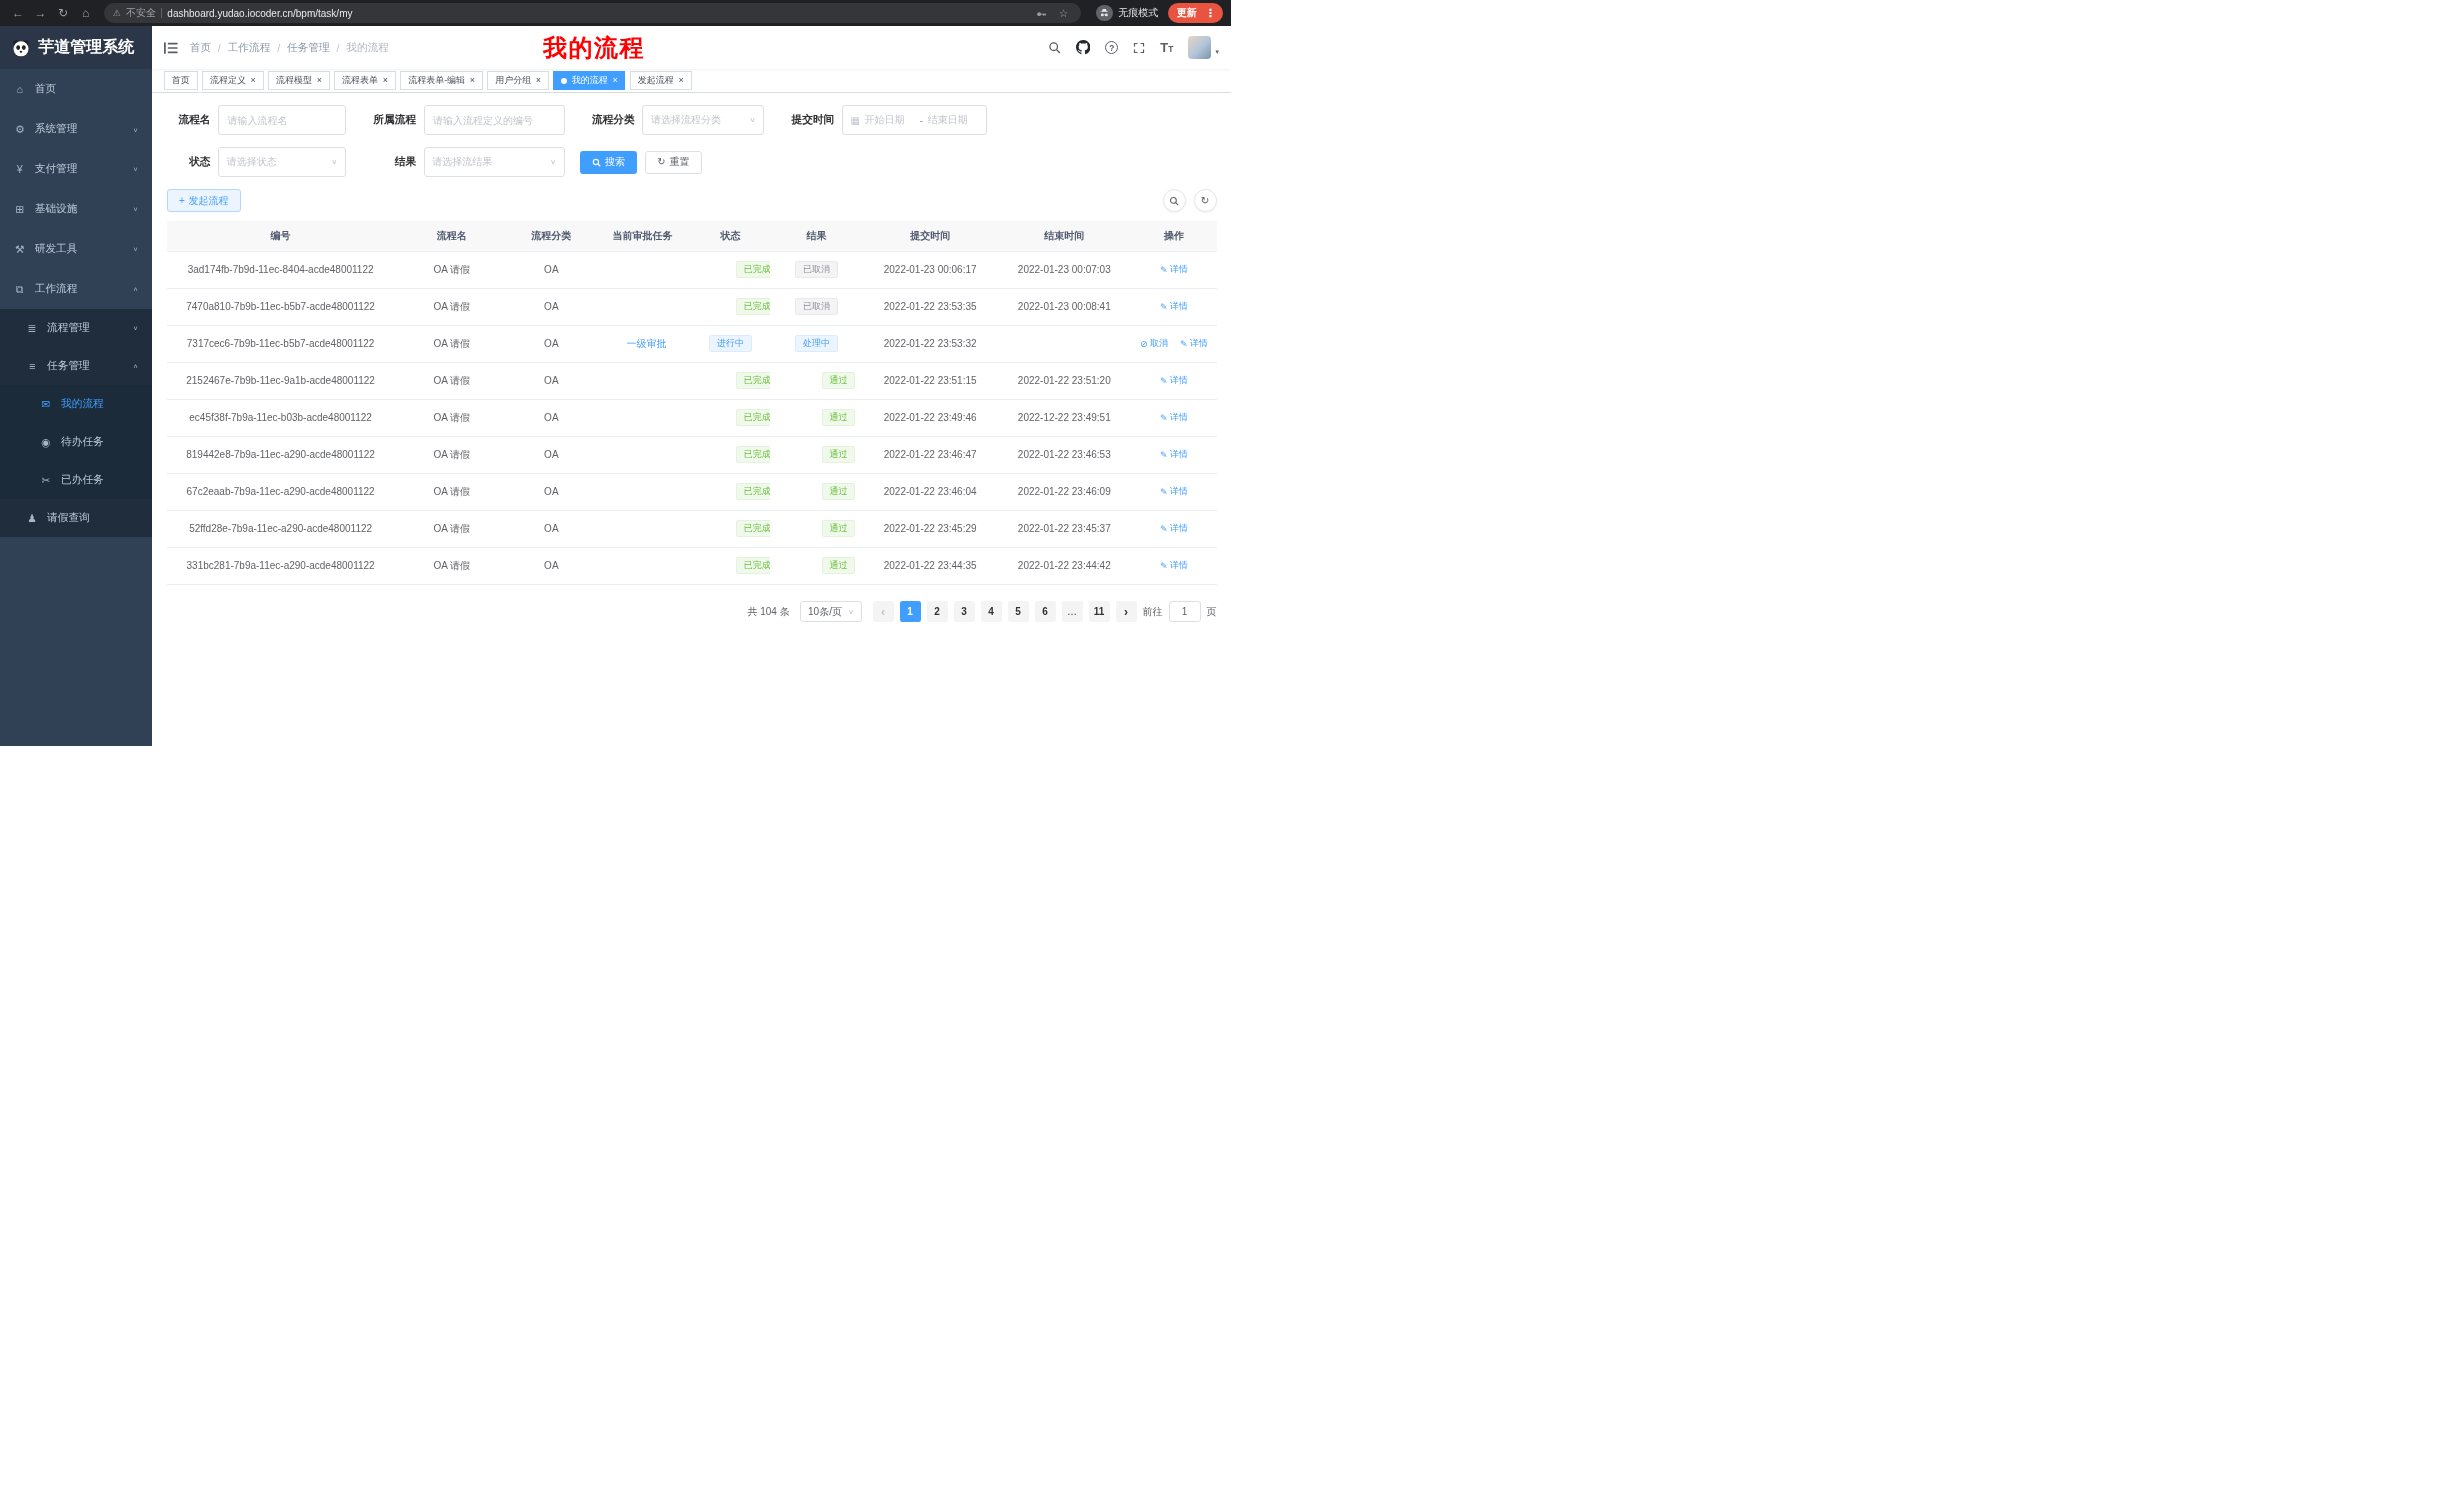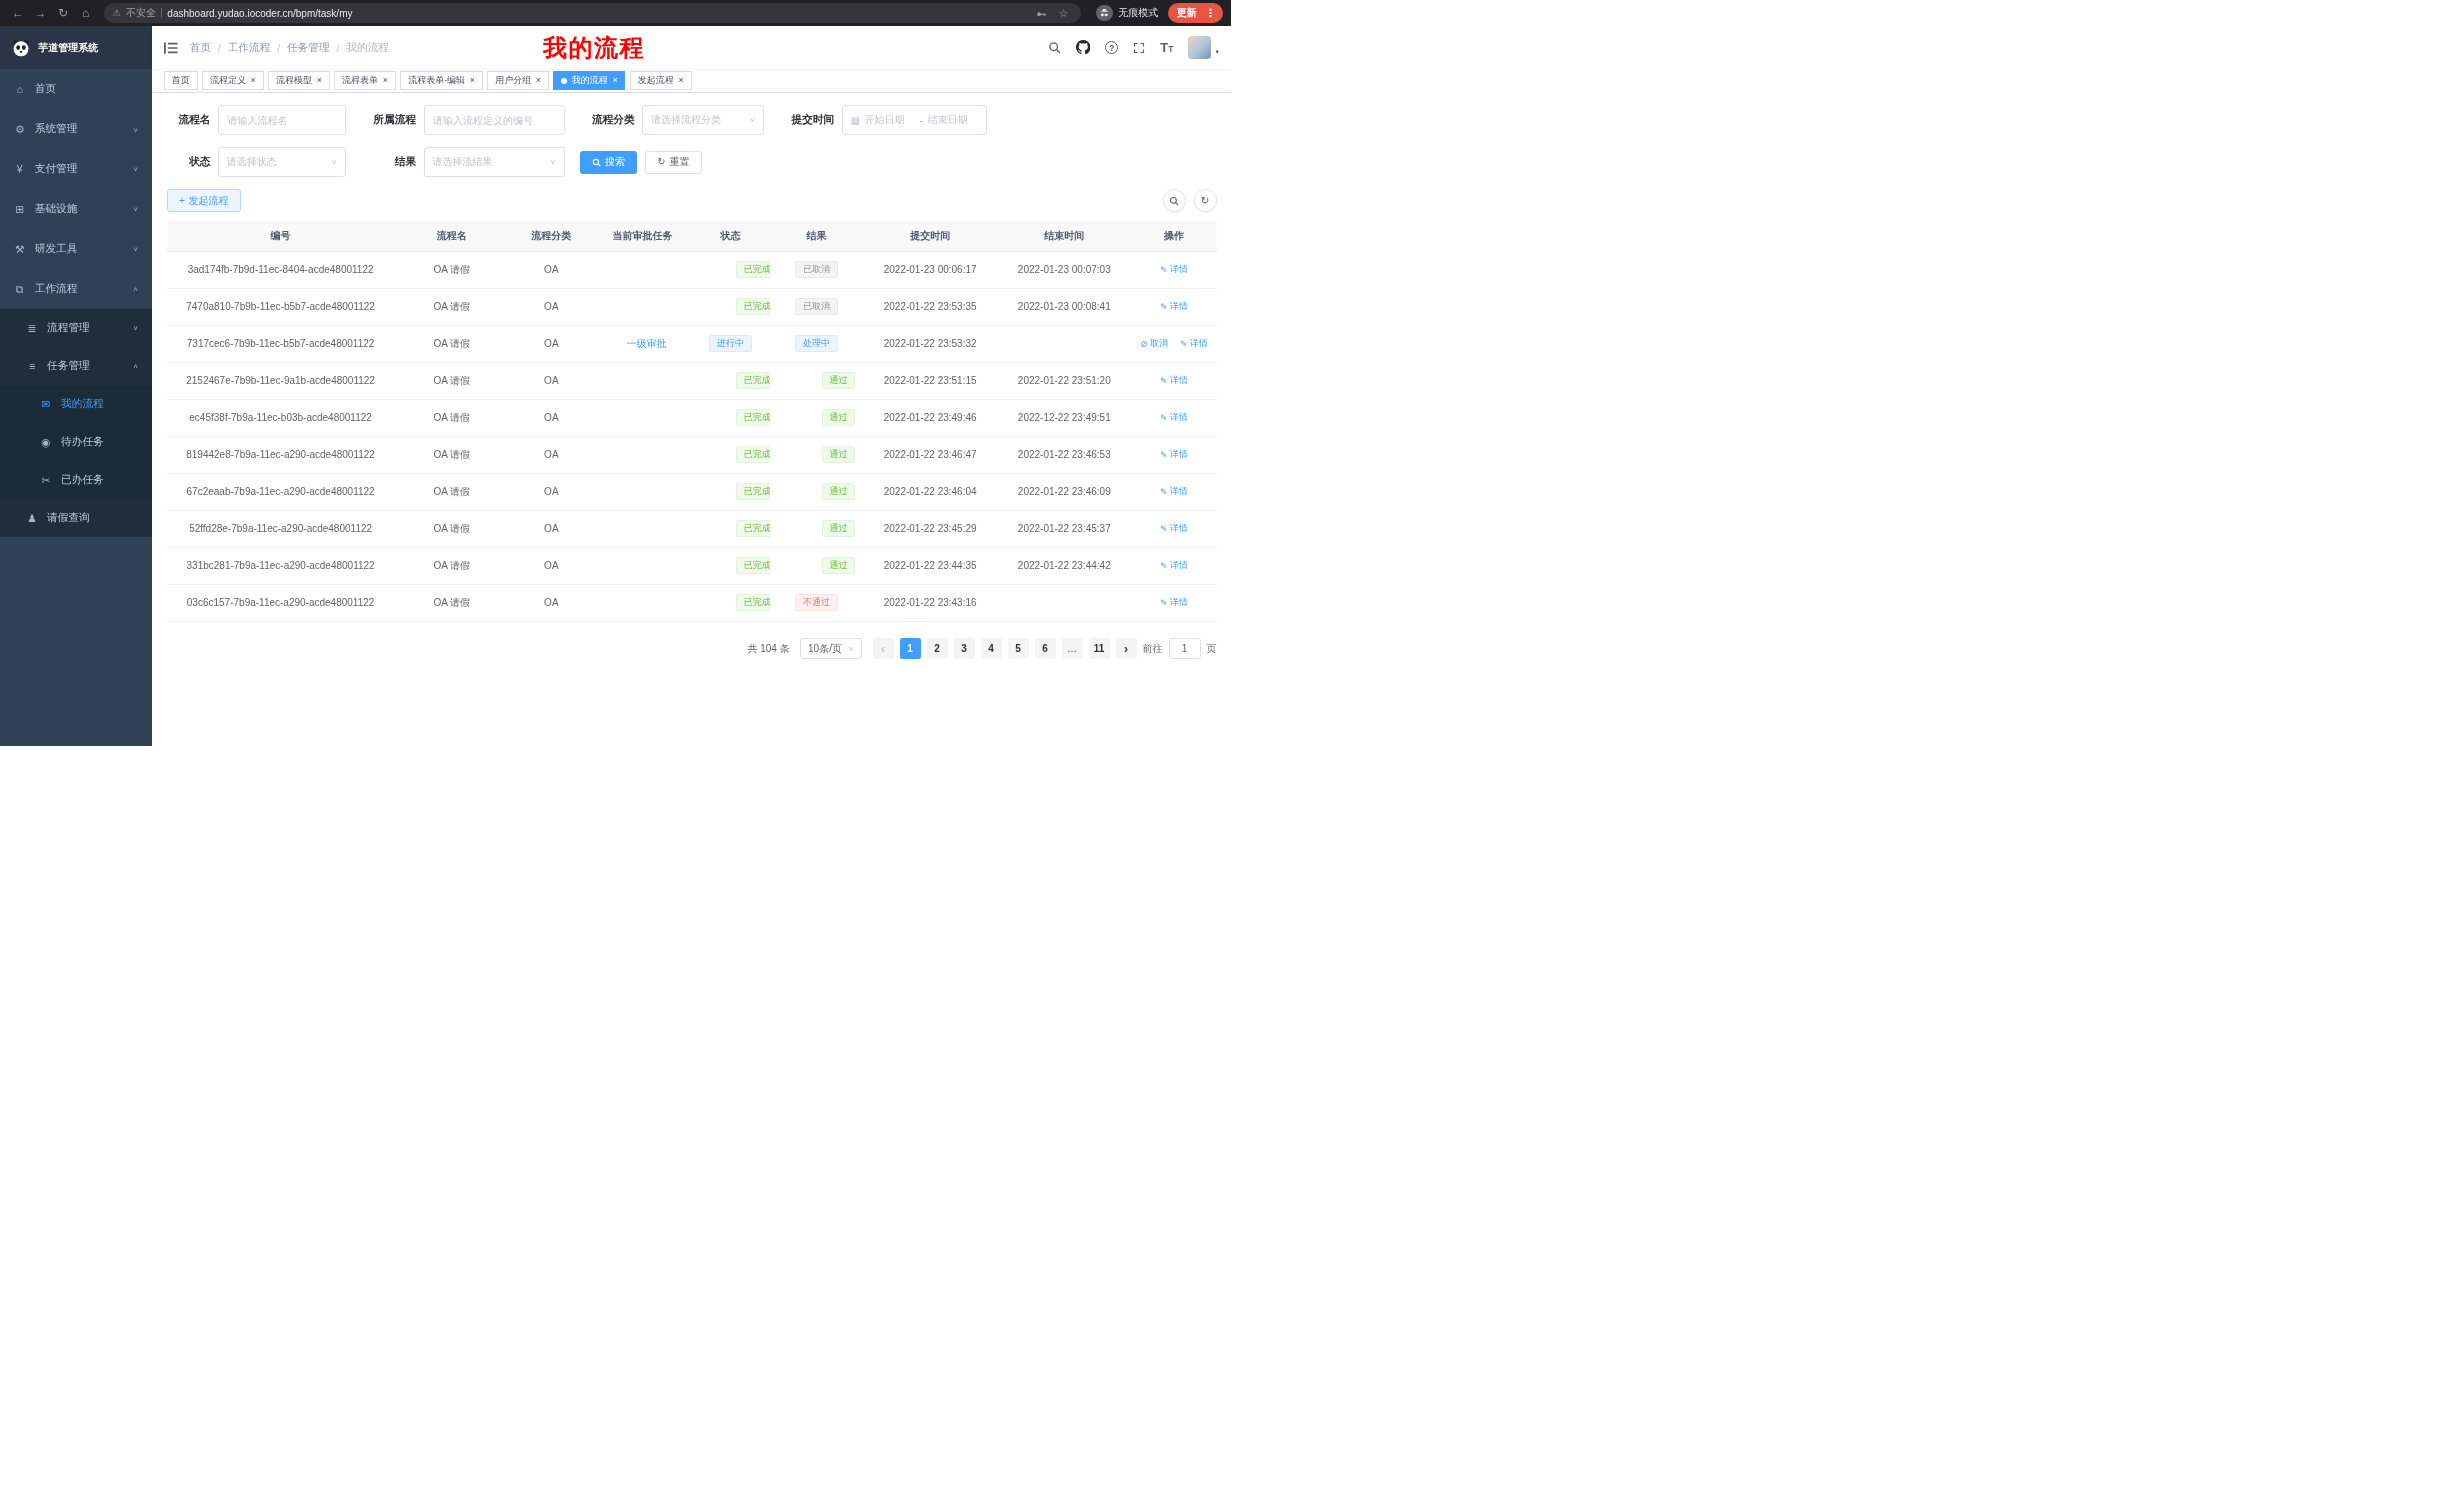--- a/index.html
+++ b/index.html
@@ -20,21 +20,21 @@
   .url { color:#e8eaed; font-size:10px; white-space:nowrap; }
   .omni-spacer { flex:1; }
   .incognito { display:flex; align-items:center; gap:5.3px; color:#e8eaed; font-size:10px; margin:0 8px; flex-shrink:0; }
   .incog-circle { width:16.7px; height:16.7px; border-radius:50%; background:#5f6368; display:flex; align-items:center; justify-content:center; }
   .update-chip { display:flex; align-items:center; gap:3px; background:#e8543f; color:#fff; font-size:10px; font-weight:600; border-radius:10.7px; padding:0 3px 0 9px; height:20px; cursor:pointer; flex-shrink:0; }
   .kebab { font-size:11.4px; padding:0 4.6px; }
   
   .app { display:flex; height:721px; }
   .sidebar { width:152px; background:#304156; flex-shrink:0; overflow:hidden; }
   .logo { height:43px; display:flex; align-items:center; gap:7.6px; padding:0 10.7px; background:#2b3648; }
-  .logo-title { color:#fff; font-size:10px; font-weight:600; white-space:nowrap; }
+  .logo-title { color:#fff; font-size:16px; font-weight:600; white-space:nowrap; }
   .menu-item { height:40px; display:flex; align-items:center; gap:9px; padding:0 13.7px; font-size:10.7px; color:#bfcbd9; cursor:pointer; white-space:nowrap; }
   .mi-icon { width:12px; text-align:center; font-size:10.7px; color:#a7b5c6; flex-shrink:0; }
   .mi-caret { margin-left:auto; font-size:7.6px; color:#96a4b5; transform:scaleY(.8); }
   .menu-item.lv2 { background:#1f2d3d; padding-left:26px; height:38px; }
   .menu-item.lv3 { background:#1c2b3a; padding-left:40px; height:38px; }
   .menu-item.active, .menu-item.active .mi-icon { color:#409eff; }
   .main { flex:1; display:flex; flex-direction:column; min-width:0; position:relative; background:#fff; }
   
   .topbar { height:43px; display:flex; align-items:center; padding:0 12px; background:#fff; box-shadow:0 0.8px 3px rgba(0,21,41,.08); position:relative; z-index:2; }
   .hamburger { margin-right:12px; display:flex; cursor:pointer; }
@@ -628,43 +628,20 @@
               <td>2022-01-22 23:44:42</td>
               <td>
                 
                 <span class="link">
                   <span>✎</span>
                   <span>详情</span>
                 </span>
               </td>
             </tr>
 
-            <tr class="table-row">
-              <td>03c6c157-7b9a-11ec-a290-acde48001122</td>
-              <td>OA 请假</td>
-              <td>OA</td>
-              <td>
-                
-              </td>
-              <td>
-                <span class="tag success">已完成</span>
-              </td>
-              <td>
-                <span class="tag danger">不通过</span>
-              </td>
-              <td>2022-01-22 23:43:16</td>
-              <td></td>
-              <td>
-                
-                <span class="link">
-                  <span>✎</span>
-                  <span>详情</span>
-                </span>
-              </td>
-            </tr>
 
         </tbody>
       </table>
 
       <div class="pagination">
         <span class="pg-total">共 104 条</span>
         <div class="pg-size">
           <span>10条/页</span>
           <span class="sel-caret">∨</span>
         </div>

